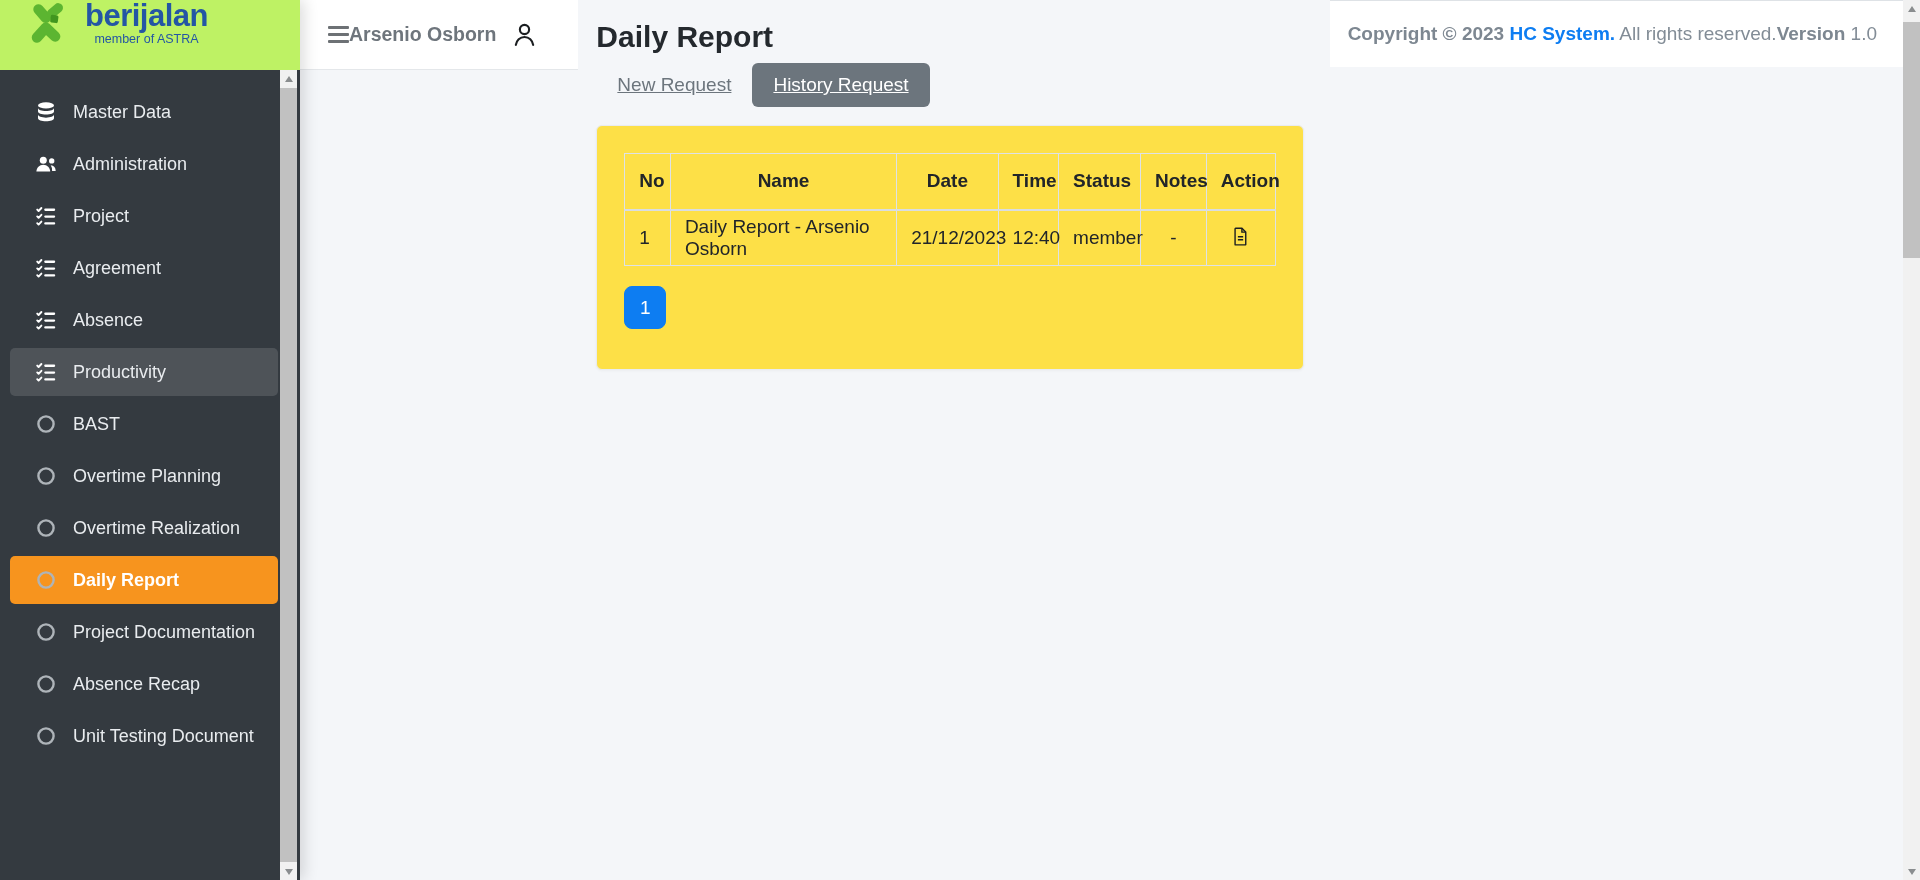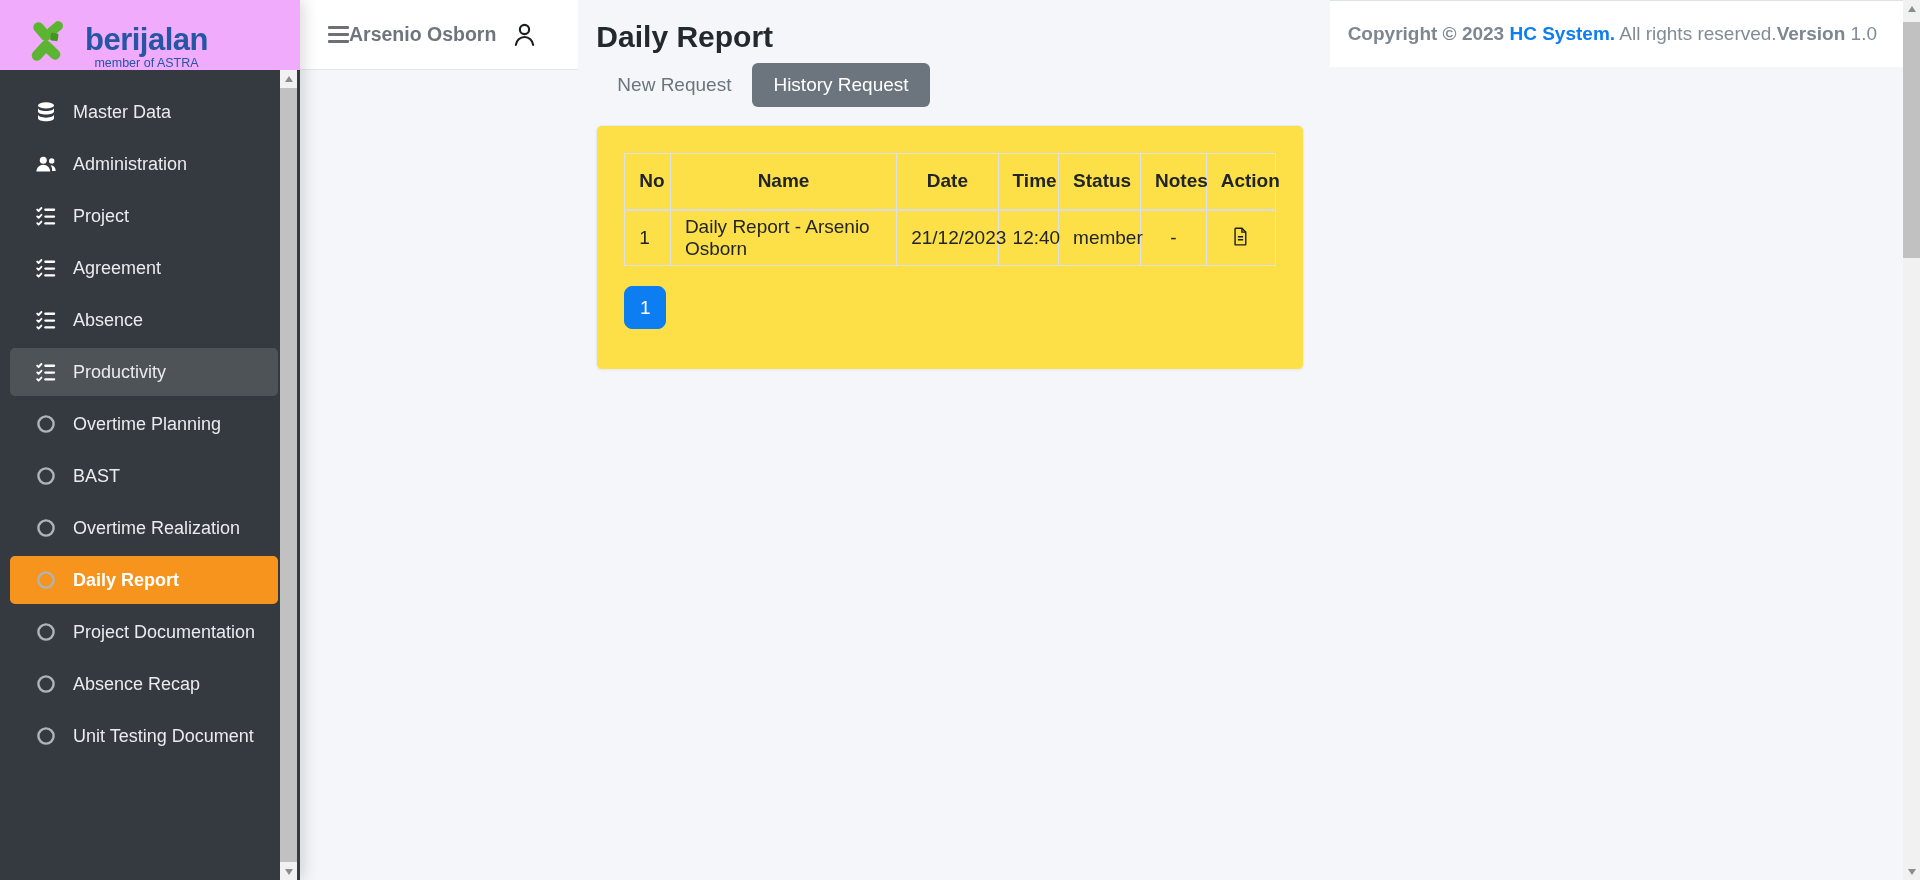--- a/index.html
+++ b/index.html
@@ -3,21 +3,21 @@
 <meta charset="utf-8">
 <style>
   * { margin:0; padding:0; box-sizing:border-box; }
   html,body { width:1920px; height:880px; overflow:hidden; }
   body { font-family:"Liberation Sans", sans-serif; background:#f4f6f9; color:#212529; font-size:19px; }
   .app { position:relative; width:1920px; height:880px; display:flex; }
 
   
   .sidebar { position:relative; flex:0 0 300px; width:300px; height:880px;
              background:var(--sidebar-bg,#343a40); box-shadow:4px 0 14px rgba(0,0,0,.14); z-index:5; }
-  .brand { height:70px; background:#f0abfc; display:flex; align-items:flex-end; padding-left:26px; }
+  .brand { height:70px; background:#bef264; display:flex; align-items:flex-start; padding-left:26px; }
   .brand-logo { width:50px; height:52px; flex:0 0 50px; }
   .brand-text { margin-left:9px; display:flex; flex-direction:column; align-items:center; }
   .brand-name { font-size:31px; font-weight:700; color:var(--logo-blue,#2456a4); letter-spacing:-0.5px; line-height:32px; }
   .brand-tag { font-size:12.5px; color:var(--logo-blue,#2456a4); margin-top:0; }
   .brand-tag b { font-weight:400; }
 
   .nav { padding-top:18px; margin-right:22px; }
   .nav-item { height:48px; margin:0 0 4px 10px; display:flex; align-items:center;
               padding-left:24px; border-radius:5px; color:#e9ecef; cursor:pointer; }
   .nav-item .icon { width:24px; height:24px; display:inline-flex; flex:0 0 24px; }
@@ -53,21 +53,21 @@
   .page-head { display:flex; align-items:center; justify-content:space-between; }
   .page-title { font-size:30px; font-weight:700; color:#24292e; }
   .breadcrumb { font-size:19px; white-space:nowrap; }
   .bc-link { color:var(--accent-blue,#0d7df2); text-decoration:none; cursor:pointer; }
   .bc-sep { color:#6c757d; margin:0 9px; }
   .bc-plain { color:#343a40; }
   .bc-current { color:#6c757d; }
 
   .tabs { margin-top:9px; display:flex; align-items:center; }
   .tab { height:44px; display:flex; align-items:center; padding:0 21px; font-size:19px;
-         color:#6c757d; border-radius:6px; cursor:pointer; background:none; border:none; font-family:inherit; }
+         color:#6c757d; border-radius:6px; cursor:pointer; background:none; border:none; font-family:inherit;text-decoration:underline; }
   .tab.active { background:var(--tab-active-bg,#6c757d); color:#fff; }
 
   .card { margin-top:18px; background:#fde047; border:1px solid #e9ecef; border-radius:6px;
           padding:27px 27px 27px; box-shadow:0 1px 3px rgba(0,0,0,.04); }
   table { width:100%; border-collapse:collapse; table-layout:fixed; }
   th,td { border:1px solid #dee2e6; height:56px; padding:0 14px; font-size:19px; color:#212529; }
   thead th { font-weight:700; border-bottom:2px solid #d9dde1; }
   .a-l { text-align:left; } .a-c { text-align:center; }
   .action-btn { background:none; border:none; cursor:pointer; display:inline-flex; vertical-align:middle; }
   .action-btn svg { width:21px; height:21px; }
@@ -190,29 +190,29 @@
             </svg>
           </span>
           <span class="nav-label">Productivity</span>
         </div>
         <div class="nav-item">
           <span class="icon nav-icon">
             <svg viewBox="0 0 24 24">
               <circle cx="12" cy="12" r="7.6" fill="none" stroke="#aeb4b9" stroke-width="2.4"></circle>
             </svg>
           </span>
+          <span class="nav-label">BAST</span>
+        </div>
+        <div class="nav-item">
+          <span class="icon nav-icon">
+            <svg viewBox="0 0 24 24">
+              <circle cx="12" cy="12" r="7.6" fill="none" stroke="#aeb4b9" stroke-width="2.4"></circle>
+            </svg>
+          </span>
           <span class="nav-label">Overtime Planning</span>
-        </div>
-        <div class="nav-item">
-          <span class="icon nav-icon">
-            <svg viewBox="0 0 24 24">
-              <circle cx="12" cy="12" r="7.6" fill="none" stroke="#aeb4b9" stroke-width="2.4"></circle>
-            </svg>
-          </span>
-          <span class="nav-label">BAST</span>
         </div>
         <div class="nav-item">
           <span class="icon nav-icon">
             <svg viewBox="0 0 24 24">
               <circle cx="12" cy="12" r="7.6" fill="none" stroke="#aeb4b9" stroke-width="2.4"></circle>
             </svg>
           </span>
           <span class="nav-label">Overtime Realization</span>
         </div>
         <div class="nav-item active">

